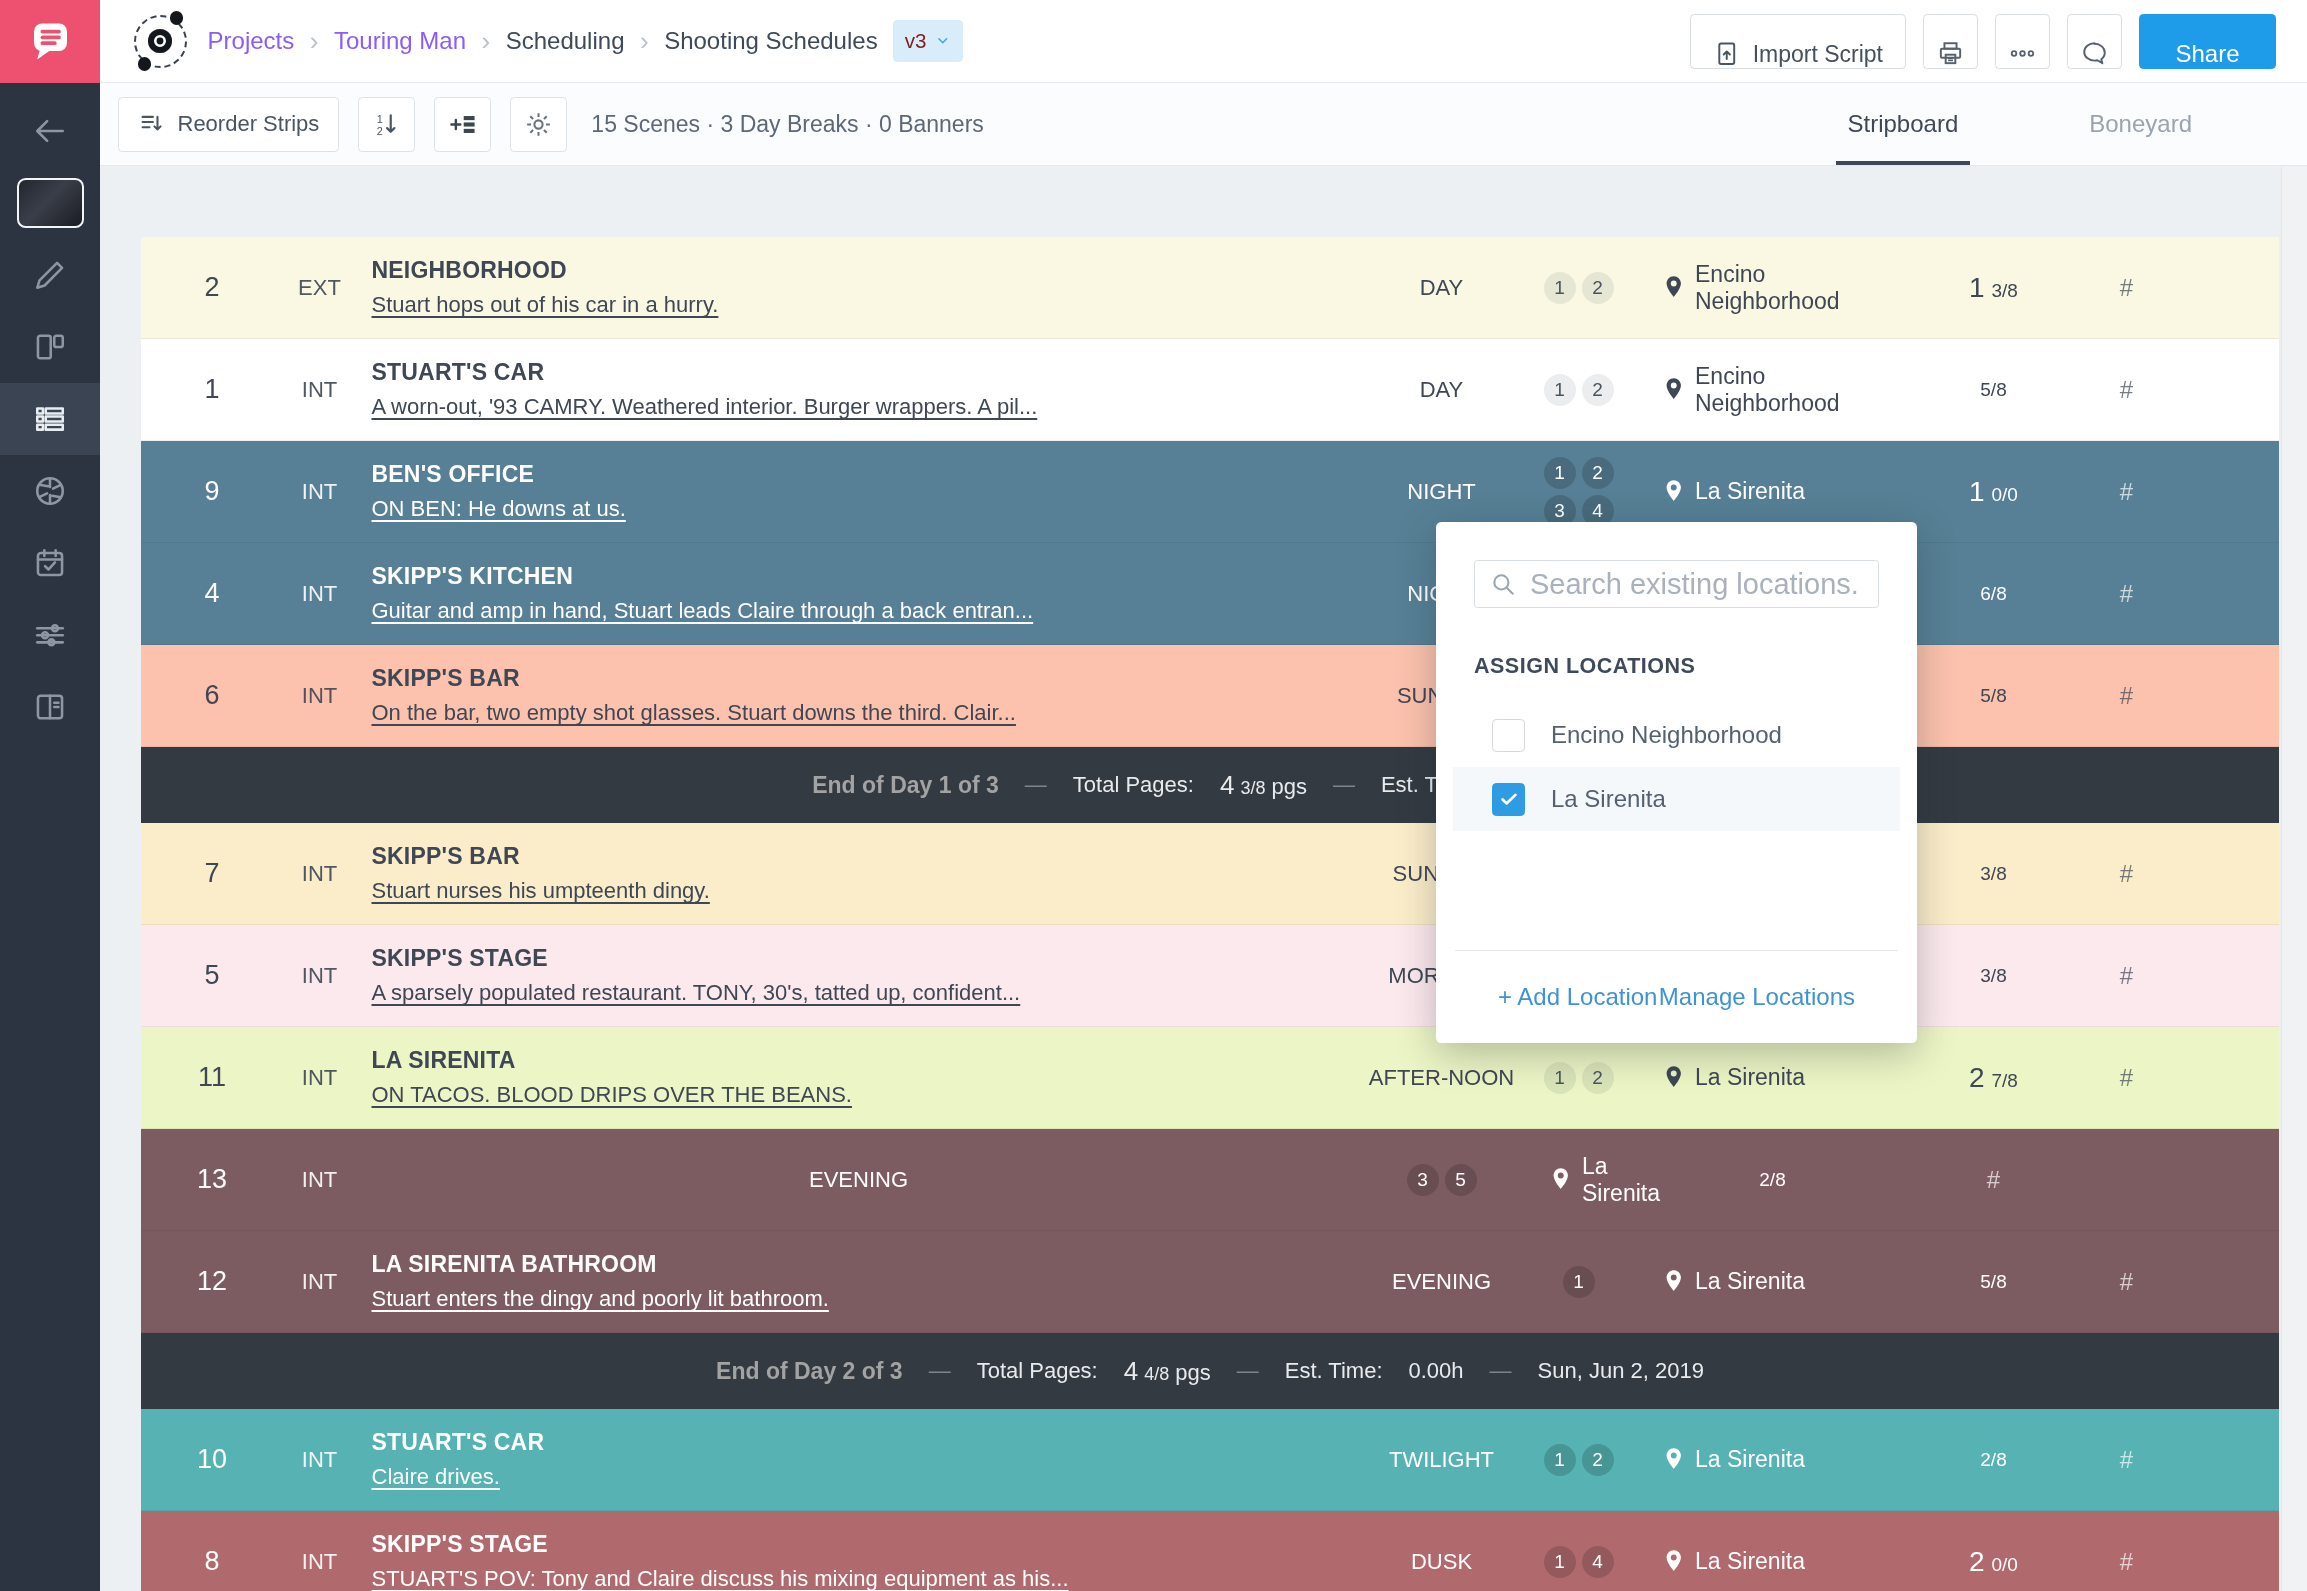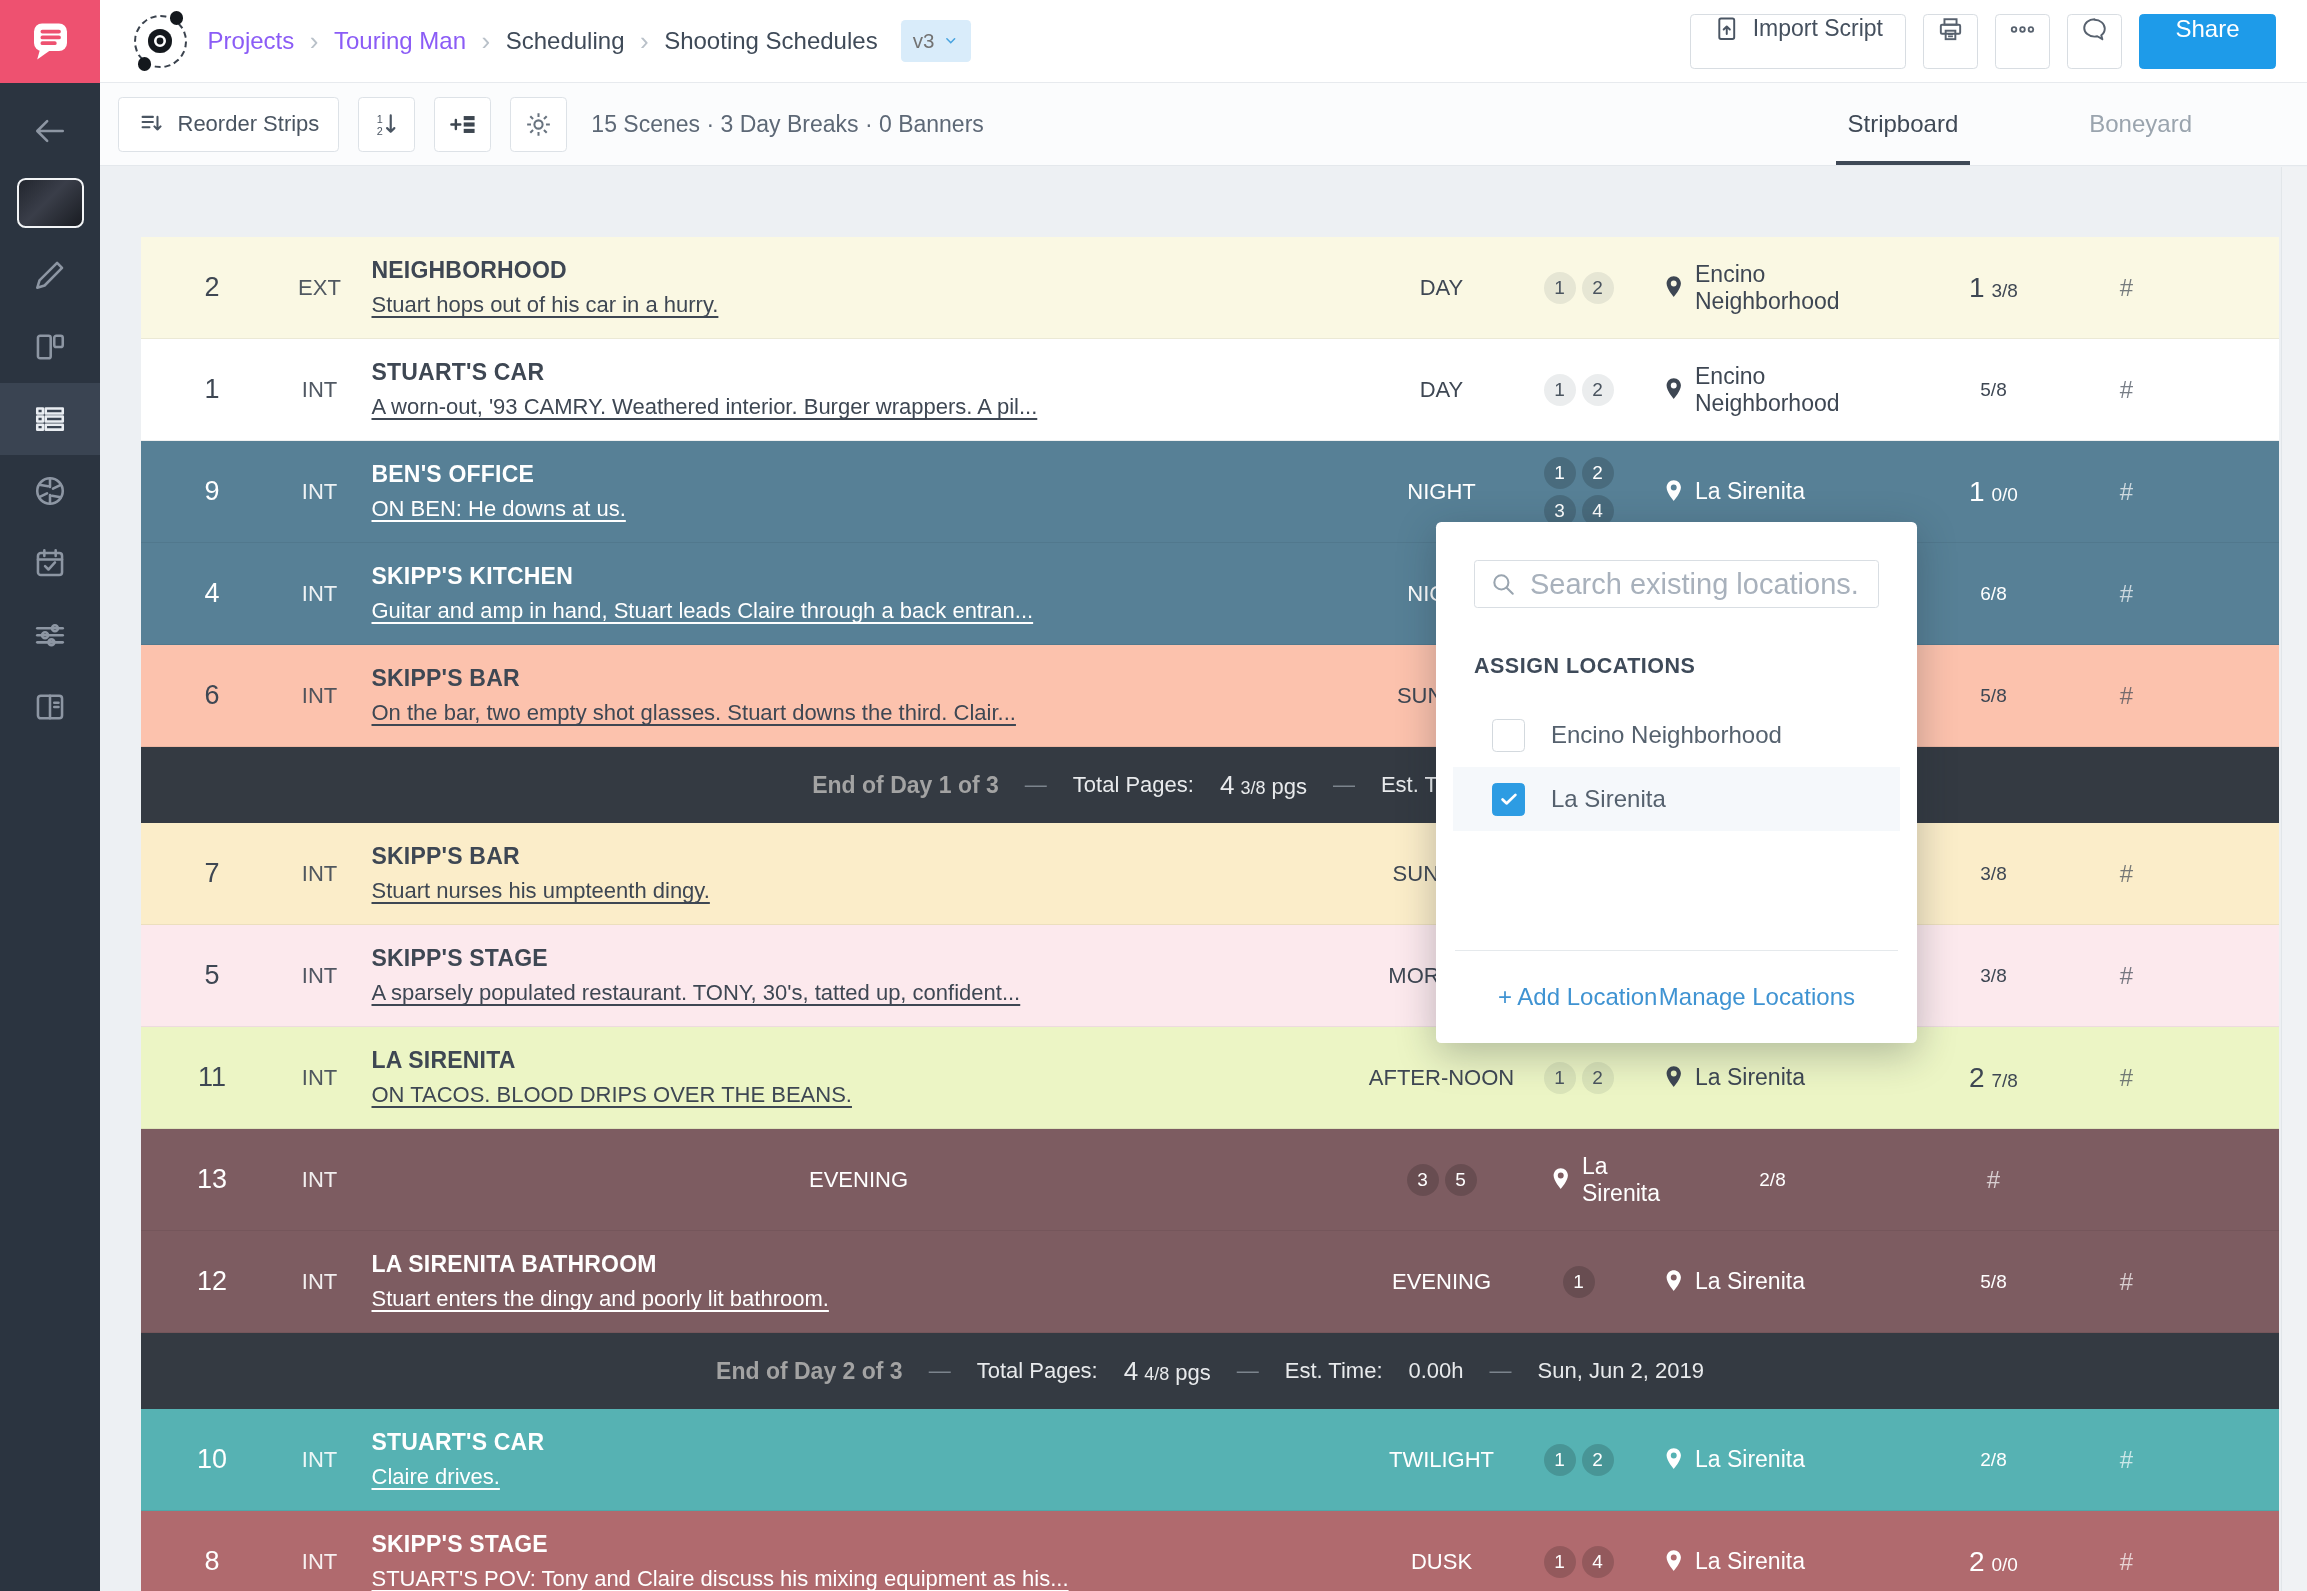--- a/index.html
+++ b/index.html
@@ -11,23 +11,23 @@
 .header{position:absolute;top:0;left:0;width:2307px;height:83px;background:#fff;border-bottom:0.9px solid #e7eaee;display:flex;align-items:center;z-index:30}
 .logo{width:100px;height:83px;background:#ee5170;display:flex;align-items:center;justify-content:center;flex:0 0 100px}
 .avatar{width:53px;height:53px;border-radius:50%;margin-left:34px;border:2.6px dashed #3a424d;position:relative;background:#fff;flex:0 0 53px}
 .avatar .core{position:absolute;left:12px;top:12px;width:24px;height:24px;border-radius:50%;background:#14181d;box-shadow:inset 0 0 0 6px #14181d,inset 0 0 0 8.6px #fff}
 .avatar .dot1,.avatar .dot2{position:absolute;width:13.7px;height:13.7px;border-radius:50%;background:#14181d}
 .avatar .dot1{top:-5.2px;right:1.7px}.avatar .dot2{bottom:-5.2px;left:1.7px}
 .breadcrumbs{display:flex;align-items:center;gap:15.5px;margin-left:20.6px;font-size:24px;color:#3f4a58}
 .crumb{color:#3f4a58}
 .crumb.link{color:#8b5cf6;cursor:pointer}
 .crumb-sep{color:#b9c1c9;font-size:26px;font-weight:300}
-.badge{background:#d9ecfa;color:#737373;font-size:20.6px;padding:8.6px 12px;border-radius:4.3px;display:flex;gap:8.6px;align-items:center;margin-left:23px;cursor:pointer}
+.badge{background:#d9ecfa;color:#7f1d1d;font-size:20.6px;padding:8.6px 12px;border-radius:4.3px;display:flex;gap:8.6px;align-items:center;margin-left:15px;cursor:pointer}
 .header-right{margin-left:auto;margin-right:31px;display:flex;gap:17px;align-items:center}
-.btn{border:0.9px solid #d8dde2;border-radius:4.3px;background:#fff;display:flex;align-items:flex-start;justify-content:center;height:55px;color:#45505e;font-size:23px;cursor:pointer}
+.btn{border:0.9px solid #d8dde2;border-radius:4.3px;background:#fff;display:flex;align-items:flex-end;justify-content:center;height:55px;color:#45505e;font-size:23px;cursor:pointer}
 .btn.import{padding:0 22px;gap:12px}
 .btn.square{width:55px}
 .btn.share{background:#1e9be9;border:0.9px solid #1e9be9;color:#fff;width:137px;font-size:24px}
 
 
 .toolbar{position:absolute;top:83px;left:100px;right:0;height:83px;background:#fbfcfd;border-bottom:0.9px solid #e4e8ec;display:flex;align-items:center;z-index:20}
 .tbtn{height:55px;border:0.9px solid #dde2e7;border-radius:4.3px;background:#fff;color:#4a5562;display:flex;align-items:center;justify-content:center;cursor:pointer}
 .tbtn.reorder{margin-left:18px;padding:0 19px;gap:12px;font-size:22px}
 .tbtn.iconbtn{width:57px;margin-left:19px}
 .summary{margin-left:24px;font-size:23px;color:#5d6876}

